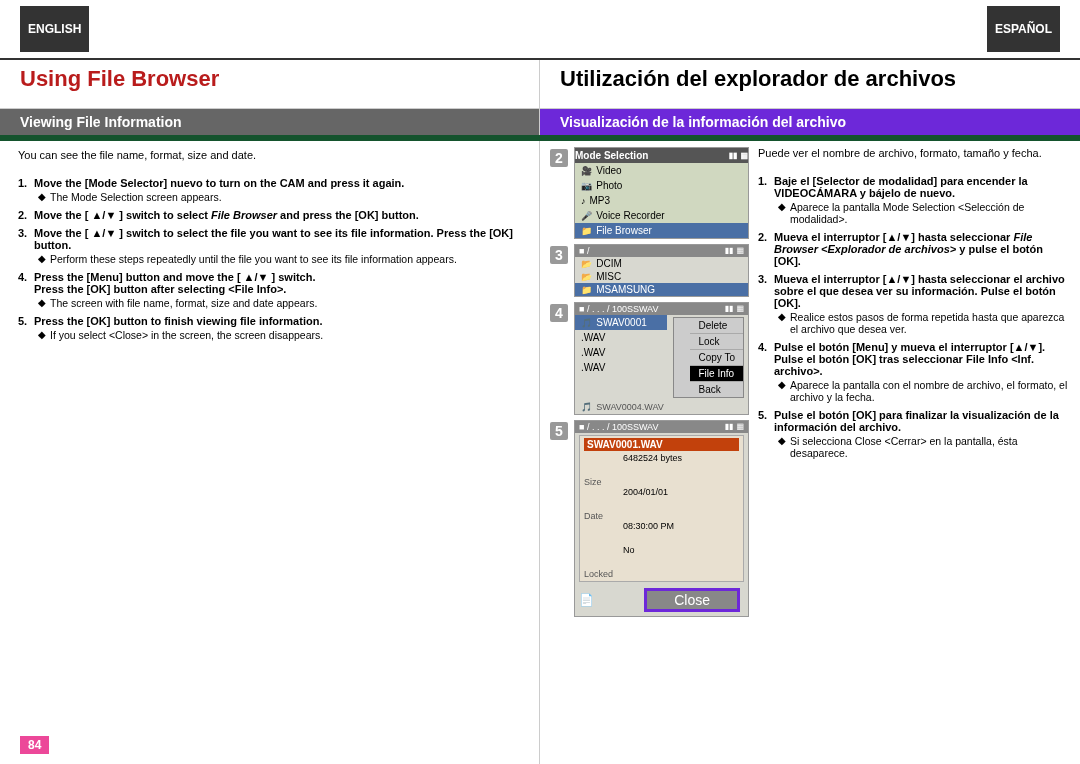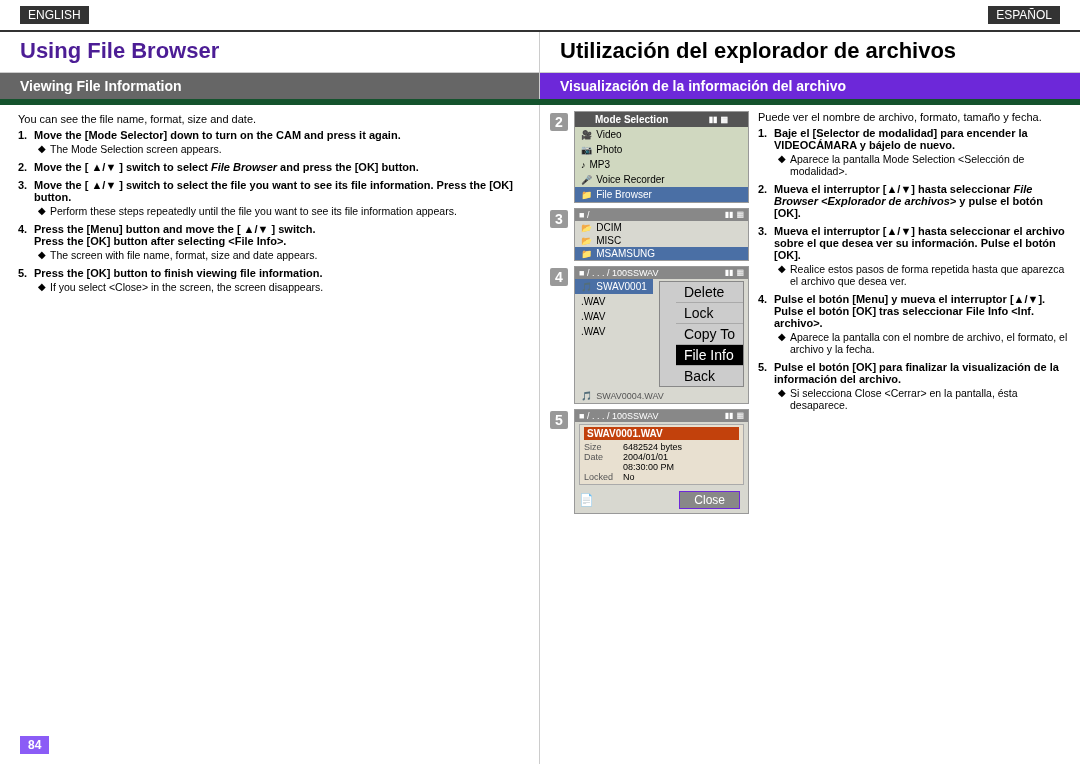--- a/index.html
+++ b/index.html
@@ -30,43 +30,43 @@
     }
     .lang-right {
       width: 50%;
       padding: 6px 20px;
       text-align: right;
     }
     .lang-badge {
       display: inline-block;
       background: #333;
       color: #fff;
-      font-weight: normal;
+      font-weight: bold;
       font-size: 12px;
-      padding: 2px 8px;
+      padding: 16px 8px;
     }
 
     
     .main-titles {
       display: flex;
       border-bottom: 1px solid #ccc;
     }
     .main-title-left {
       width: 50%;
+      padding: 6px 20px 16px;
+      font-size: 22px;
+      font-weight: bold;
+      color: #b91c1c;
+      border-right: 1px solid #ccc;
+    }
+    .main-title-right {
+      width: 50%;
       padding: 6px 20px 8px;
       font-size: 22px;
       font-weight: bold;
-      color: #4c1d95;
-      border-right: 1px solid #ccc;
-    }
-    .main-title-right {
-      width: 50%;
-      padding: 6px 20px 8px;
-      font-size: 22px;
-      font-weight: bold;
       color: #000;
     }
 
     
     .section-headers {
       display: flex;
       border-bottom: 6px solid #14532d;
     }
     .section-header-left {
       width: 50%;
@@ -81,21 +81,21 @@
       width: 50%;
       background: #6d28d9;
       color: #fff;
       font-size: 14px;
       font-weight: bold;
       padding: 5px 20px;
     }
 
     .intro-text {
       font-size: 11px;
-      margin-bottom: 4px;
+      margin-bottom: 16px;
       color: #000;
     }
 
     .step {
       display: flex;
       margin-bottom: 6px;
     }
     .step-num {
       font-weight: bold;
       min-width: 16px;
@@ -151,21 +151,21 @@
       width: 175px;
       font-size: 10px;
     }
 
     .lcd-titlebar {
       background: #555;
       color: #fff;
       display: flex;
       justify-content: space-between;
       align-items: center;
-      padding: 2px 20px;
+      padding: 2px 0;
       font-size: 10px;
       font-weight: bold;
     }
     .lcd-titlebar-icons {
       display: flex;
       gap: 3px;
       font-size: 8px;
     }
 
     .lcd-menu-item {
@@ -202,21 +202,21 @@
       background: #d8d8d0;
     }
 
     .lcd-overlay-menu {
       background: #ccc;
       border: 1px solid #888;
       margin: 2px 4px;
     }
     .lcd-overlay-item {
       padding: 2px 8px;
-      font-size: 14px;
+      font-size: 10px;
       border-bottom: 1px solid #aaa;
       color: #000;
       margin-left: 16px;
     }
     .lcd-overlay-item:last-child { border-bottom: none; }
     .lcd-overlay-item.active {
       background: #000000;
       color: #fff;
     }
 
@@ -240,54 +240,55 @@
       margin-bottom: 2px;
     }
     .lcd-file-row {
       display: flex;
       font-size: 9px;
       gap: 4px;
     }
     .lcd-file-label {
       color: #555;
       min-width: 35px;
+      margin-top: 24px;
     }
     .lcd-file-val {
       color: #000;
     }
 
     .lcd-close-bar {
       display: flex;
       justify-content: flex-end;
       padding: 2px 4px;
     }
     .lcd-close-btn {
       background: #888;
       color: #fff;
-      padding: 1px 14px;
-      font-size: 12px;
-      border: 1px solid #6d28d9;
+      padding: 1px 27px;
+      font-size: 14px;
+      border: 3px solid #6d28d9;
     }
 
     .lcd-path-bar {
       background: #888;
       color: #fff;
       padding: 1px 4px;
       font-size: 9px;
       display: flex;
       justify-content: space-between;
     }
 
     .page-num {
       position: absolute;
       bottom: 10px;
       left: 20px;
       font-size: 12px;
       font-weight: bold;
-      background: #8b5cf6;
+      background: #ec4899;
       color: #fff;
       padding: 2px 8px;
     }
 
     .content-main {
       display: flex;
       flex: 1;
       overflow: hidden;
     }
 
@@ -342,21 +343,21 @@
   </div>
 
   <div class="content-main">
 
     <div class="left-content">
       <p class="intro-text">You can see the file name, format, size and date.</p>
 
       <div class="step">
         <span class="step-num">1.</span>
         <div class="step-content">
-          <strong>Move the [Mode Selector] down to turn on the CAM and press it again.</strong>
+          <strong>Move the [Mode Selector] nuevo to turn on the CAM and press it again.</strong>
           <div class="note">
             <span class="note-diamond">◆</span>
             <span class="note-text">The Mode Selection screen appears.</span>
           </div>
         </div>
       </div>
 
       <div class="step">
         <span class="step-num">2.</span>
         <div class="step-content">

